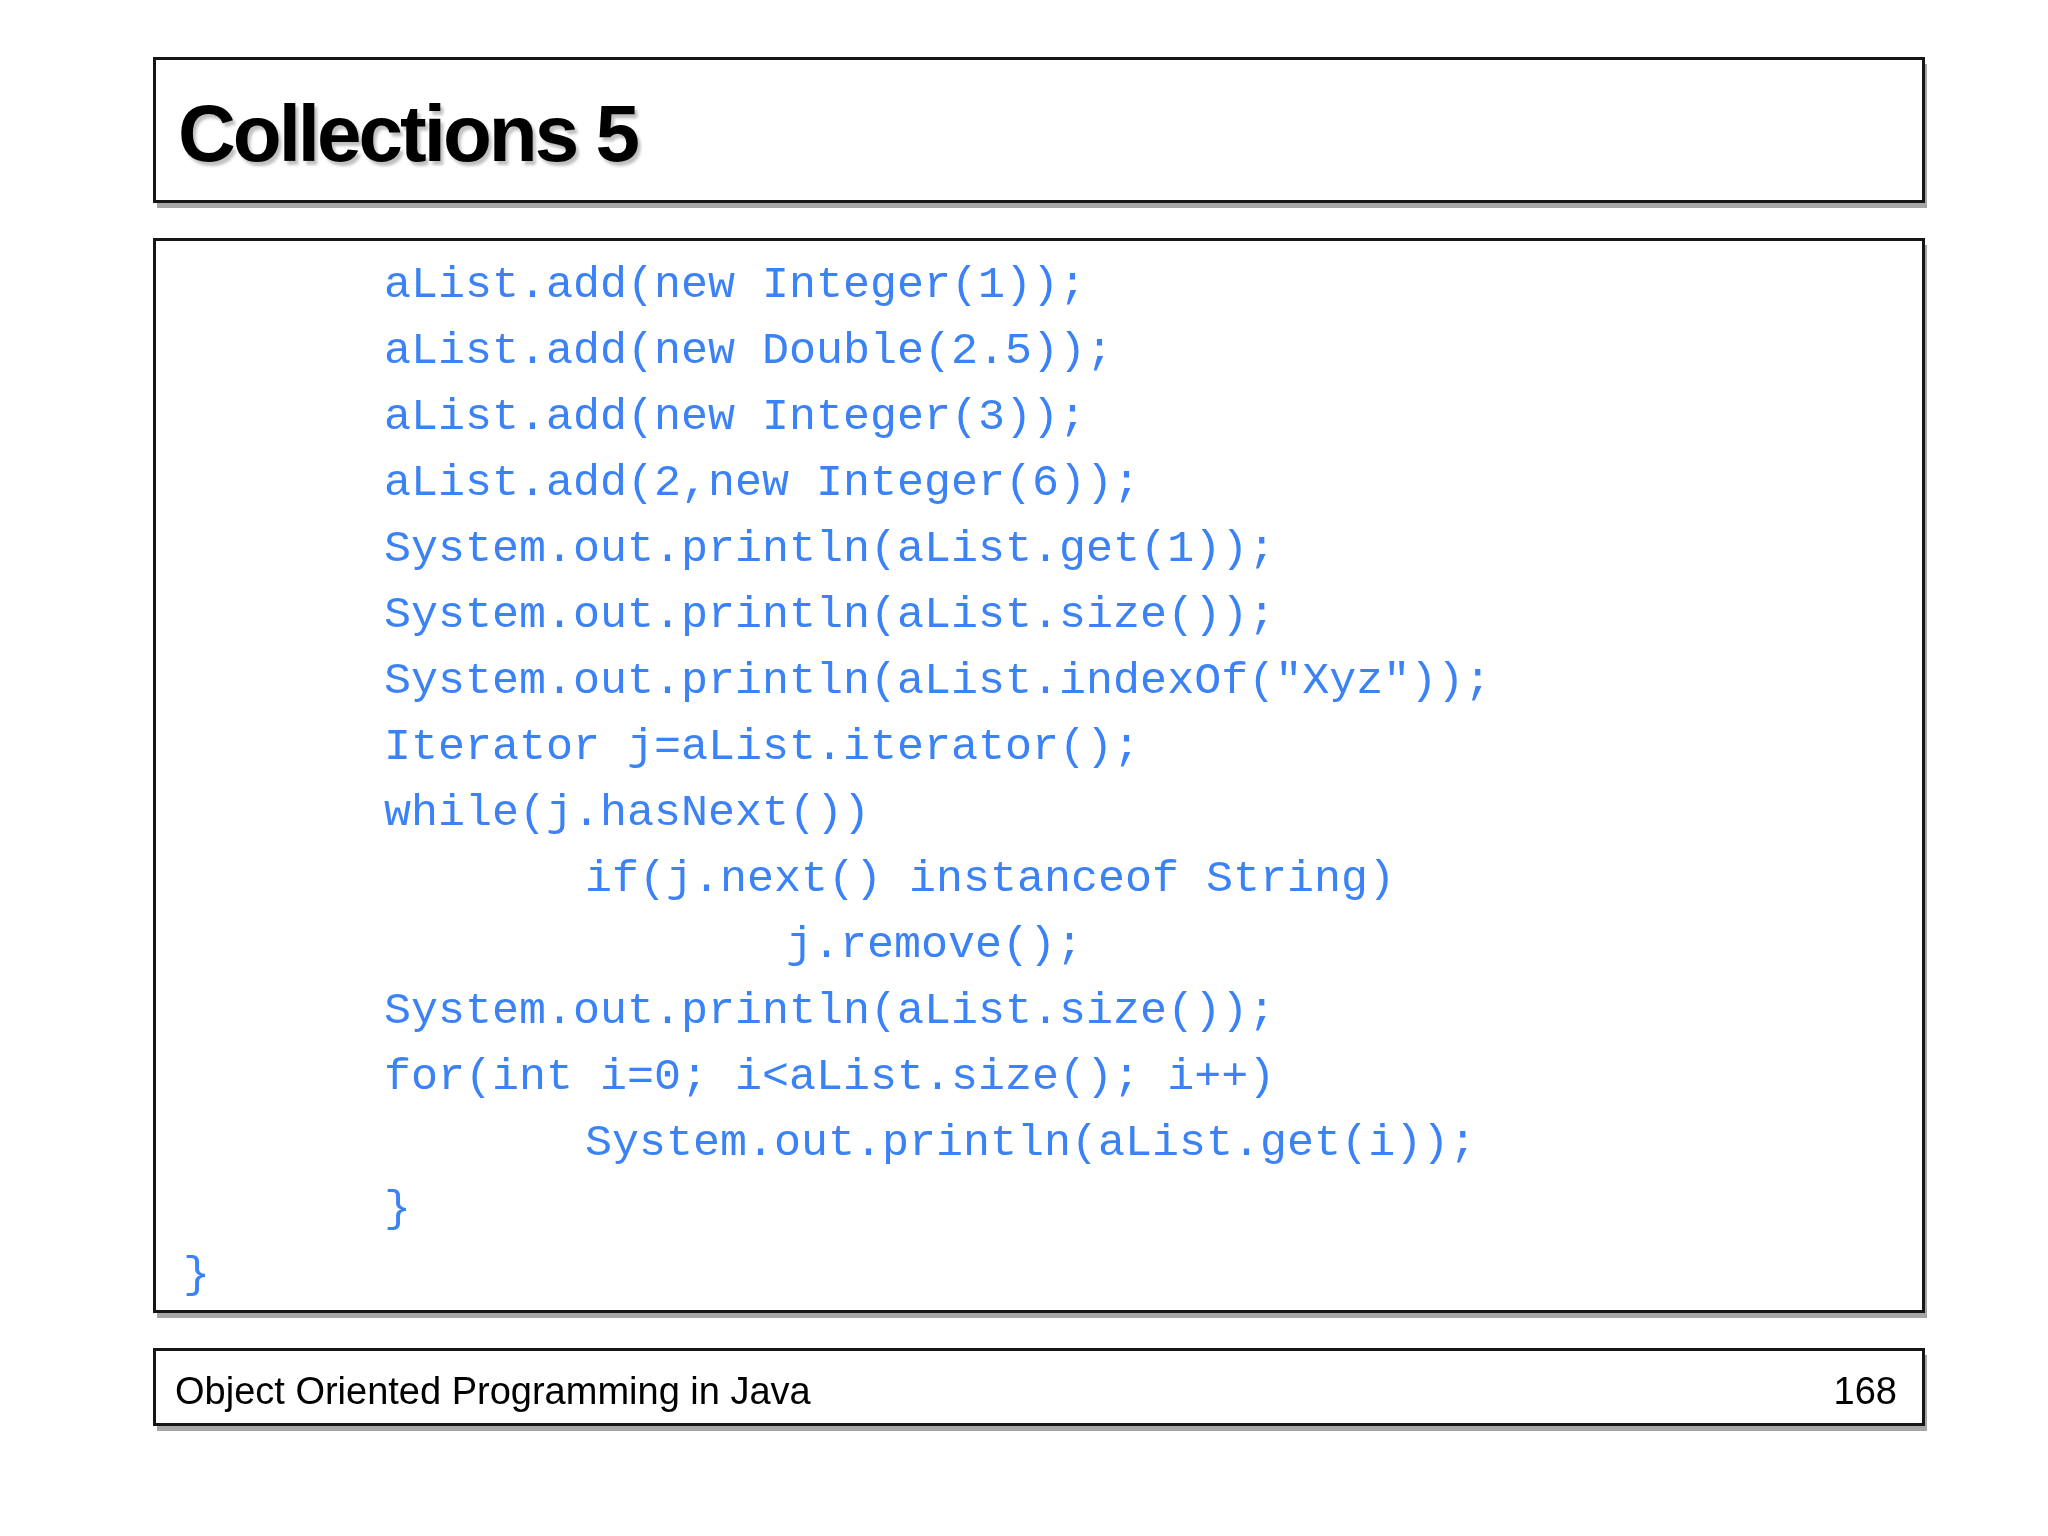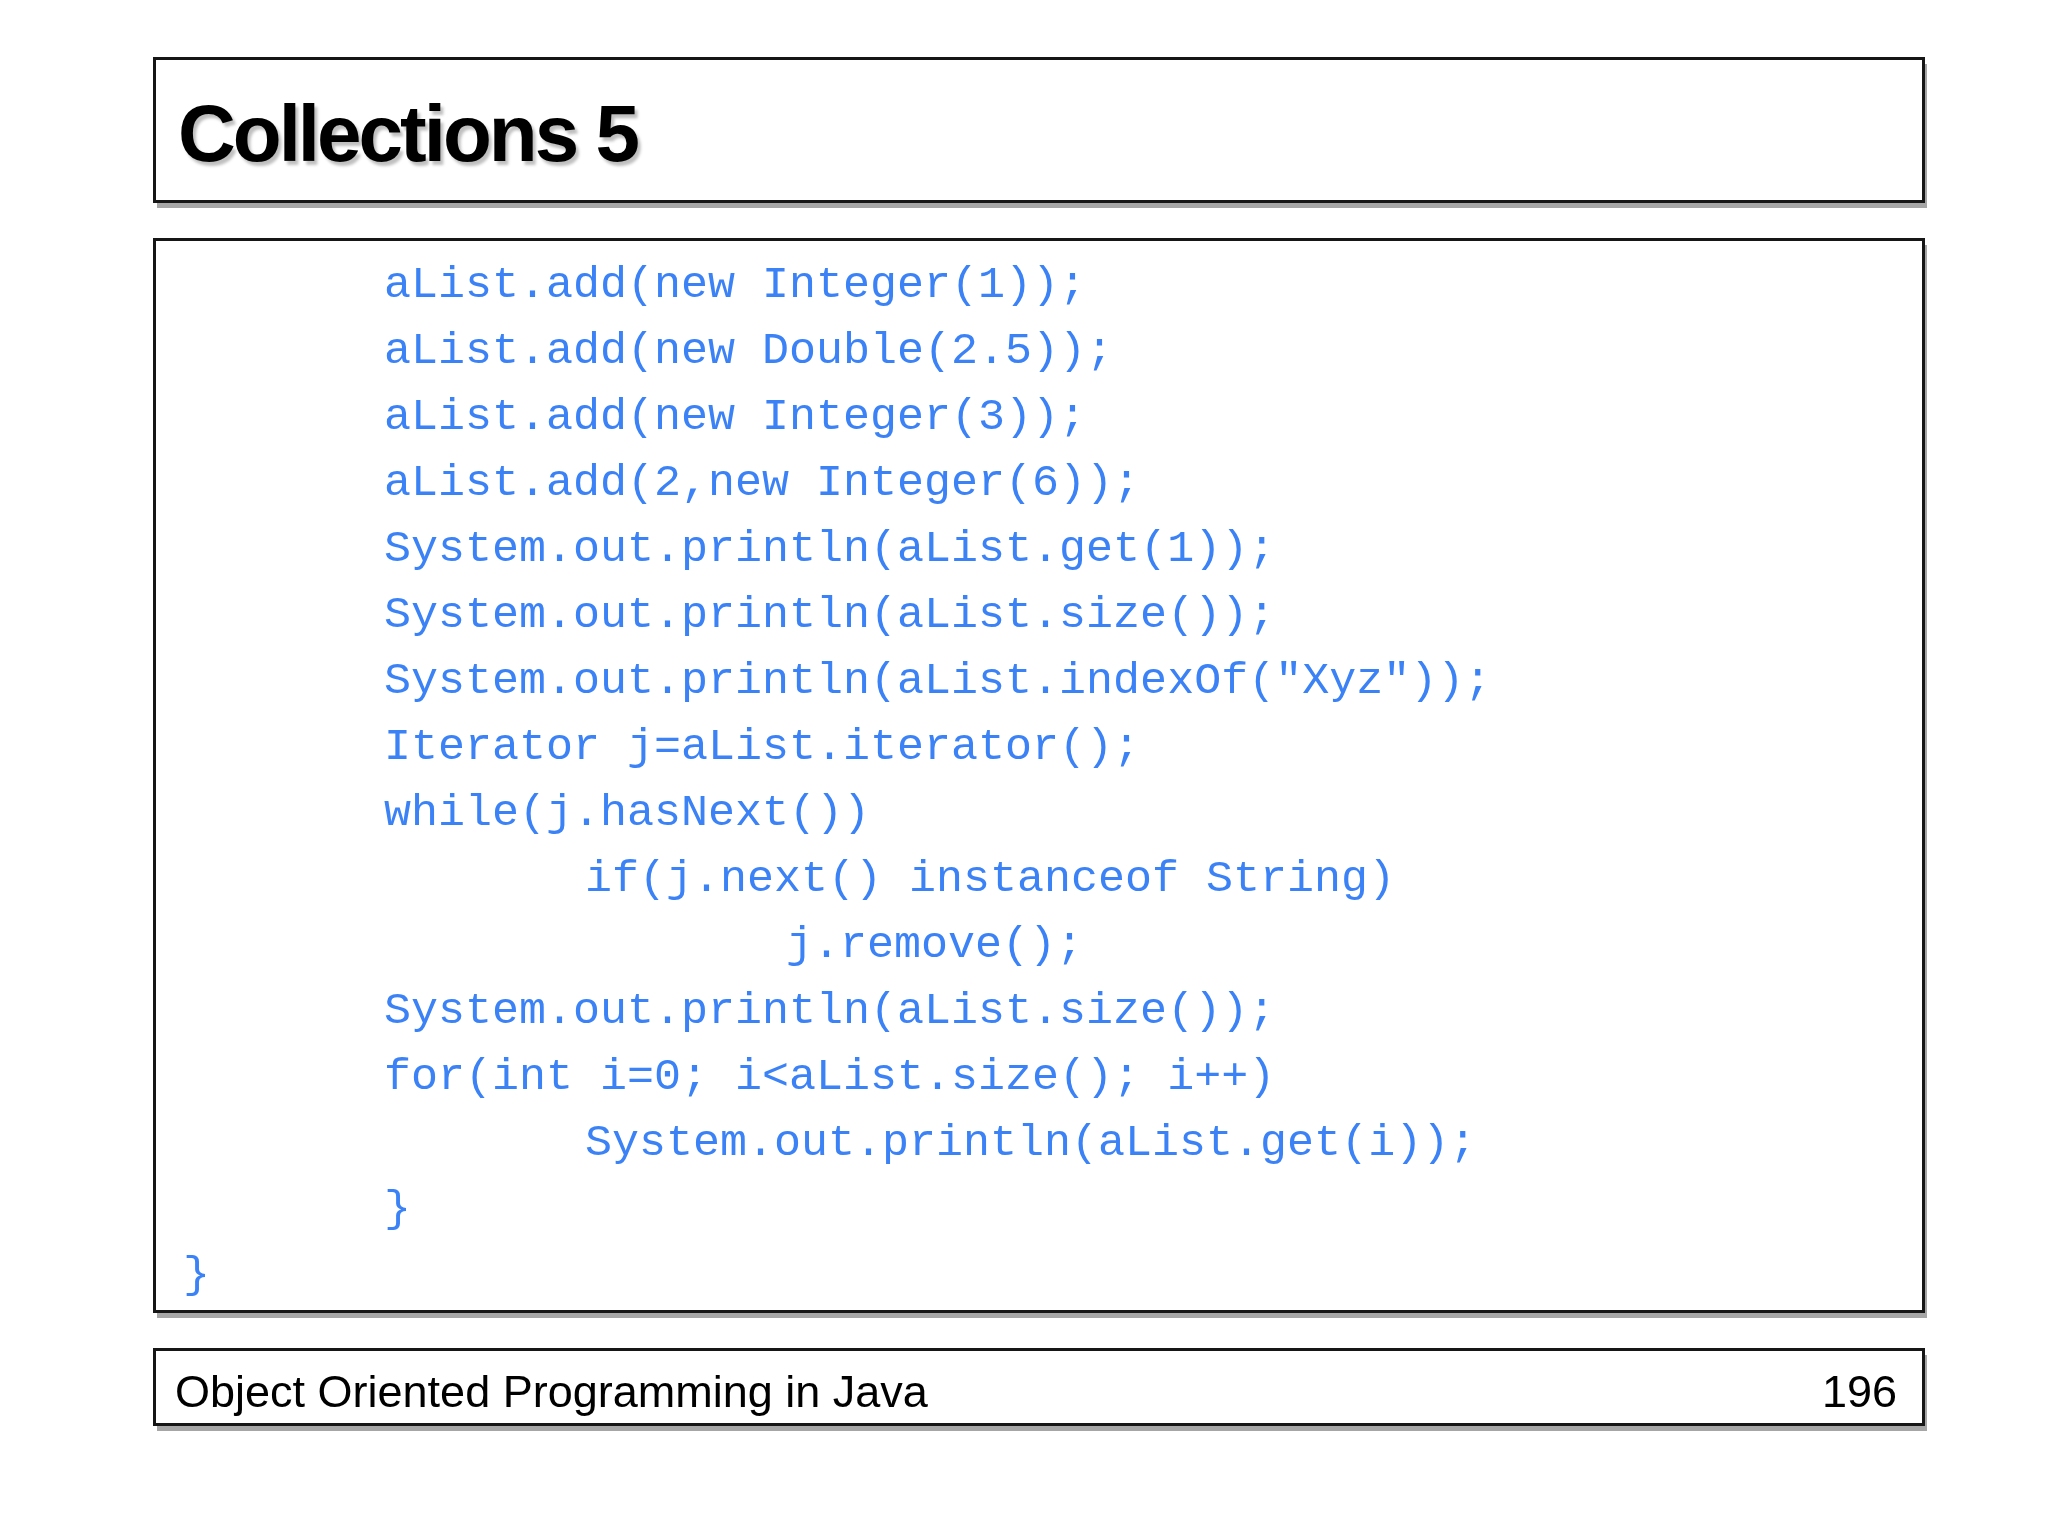--- a/index.html
+++ b/index.html
@@ -55,21 +55,21 @@
     tab-size: 201px;
     -moz-tab-size: 201px;
   }
   .footer-box {
     top: 1348px;
     height: 78px;
     display: flex;
     justify-content: space-between;
     align-items: center;
     padding: 8px 25px 0 19px;
-    font-size: 45px;
+    font-size: 38px;
     line-height: 1;
   }
 </style>
 </head>
 <body>
 
 <div>
 
   <header class="box title-box">
     <h1>Collections 5</h1>
@@ -89,16 +89,16 @@
 			j.remove();
 	System.out.println(aList.size());
 	for(int i=0; i&lt;aList.size(); i++)
 		System.out.println(aList.get(i));
 	}
 }</pre>
   </main>
 
   <footer class="box footer-box">
     <span>Object Oriented Programming in Java</span>
-    <span>196</span>
+    <span>168</span>
   </footer>
 
 </div>
 
 </body></html>

